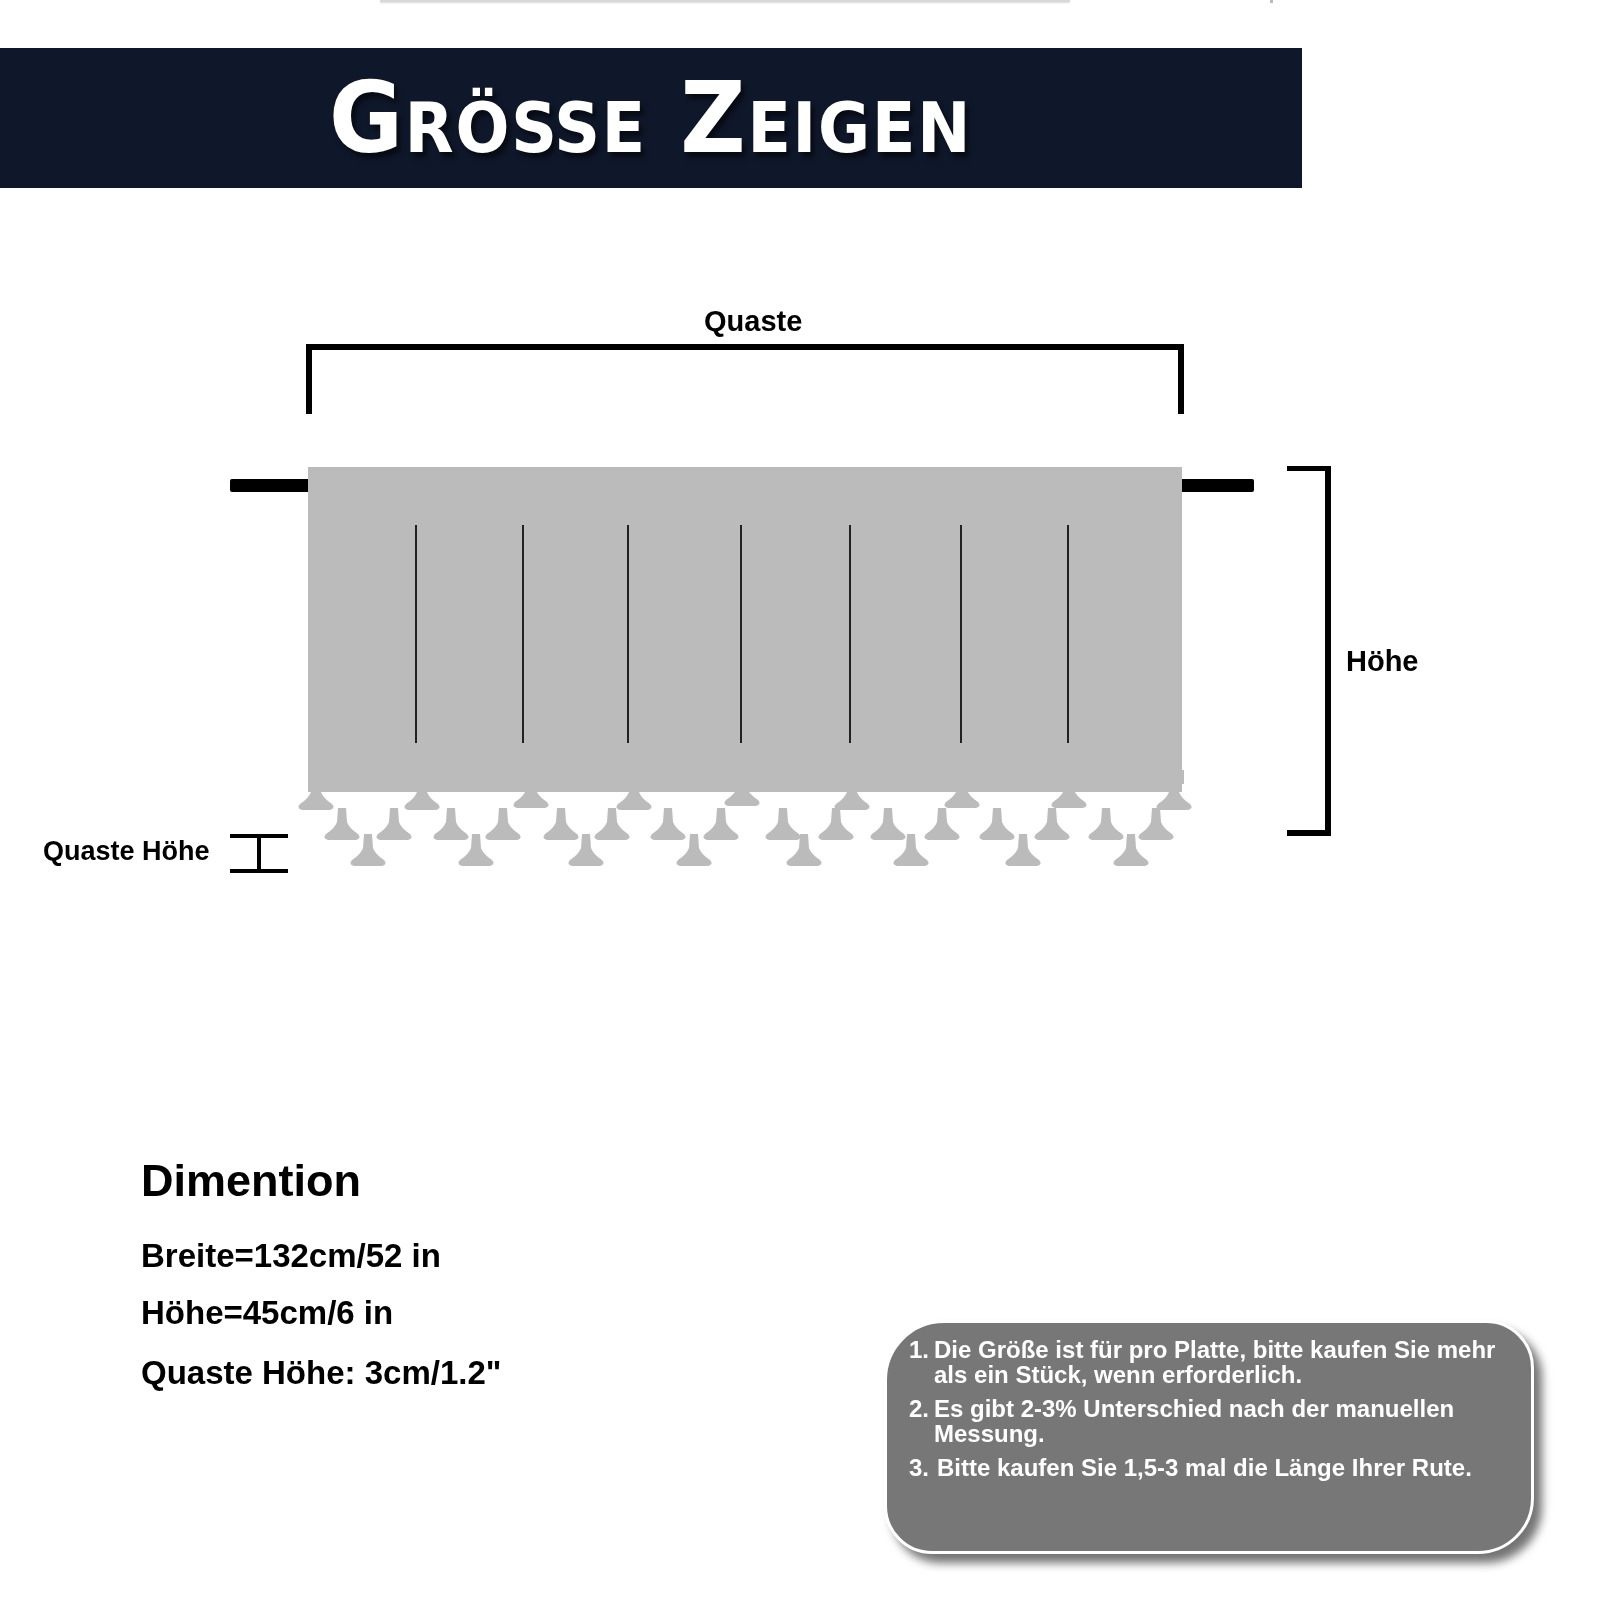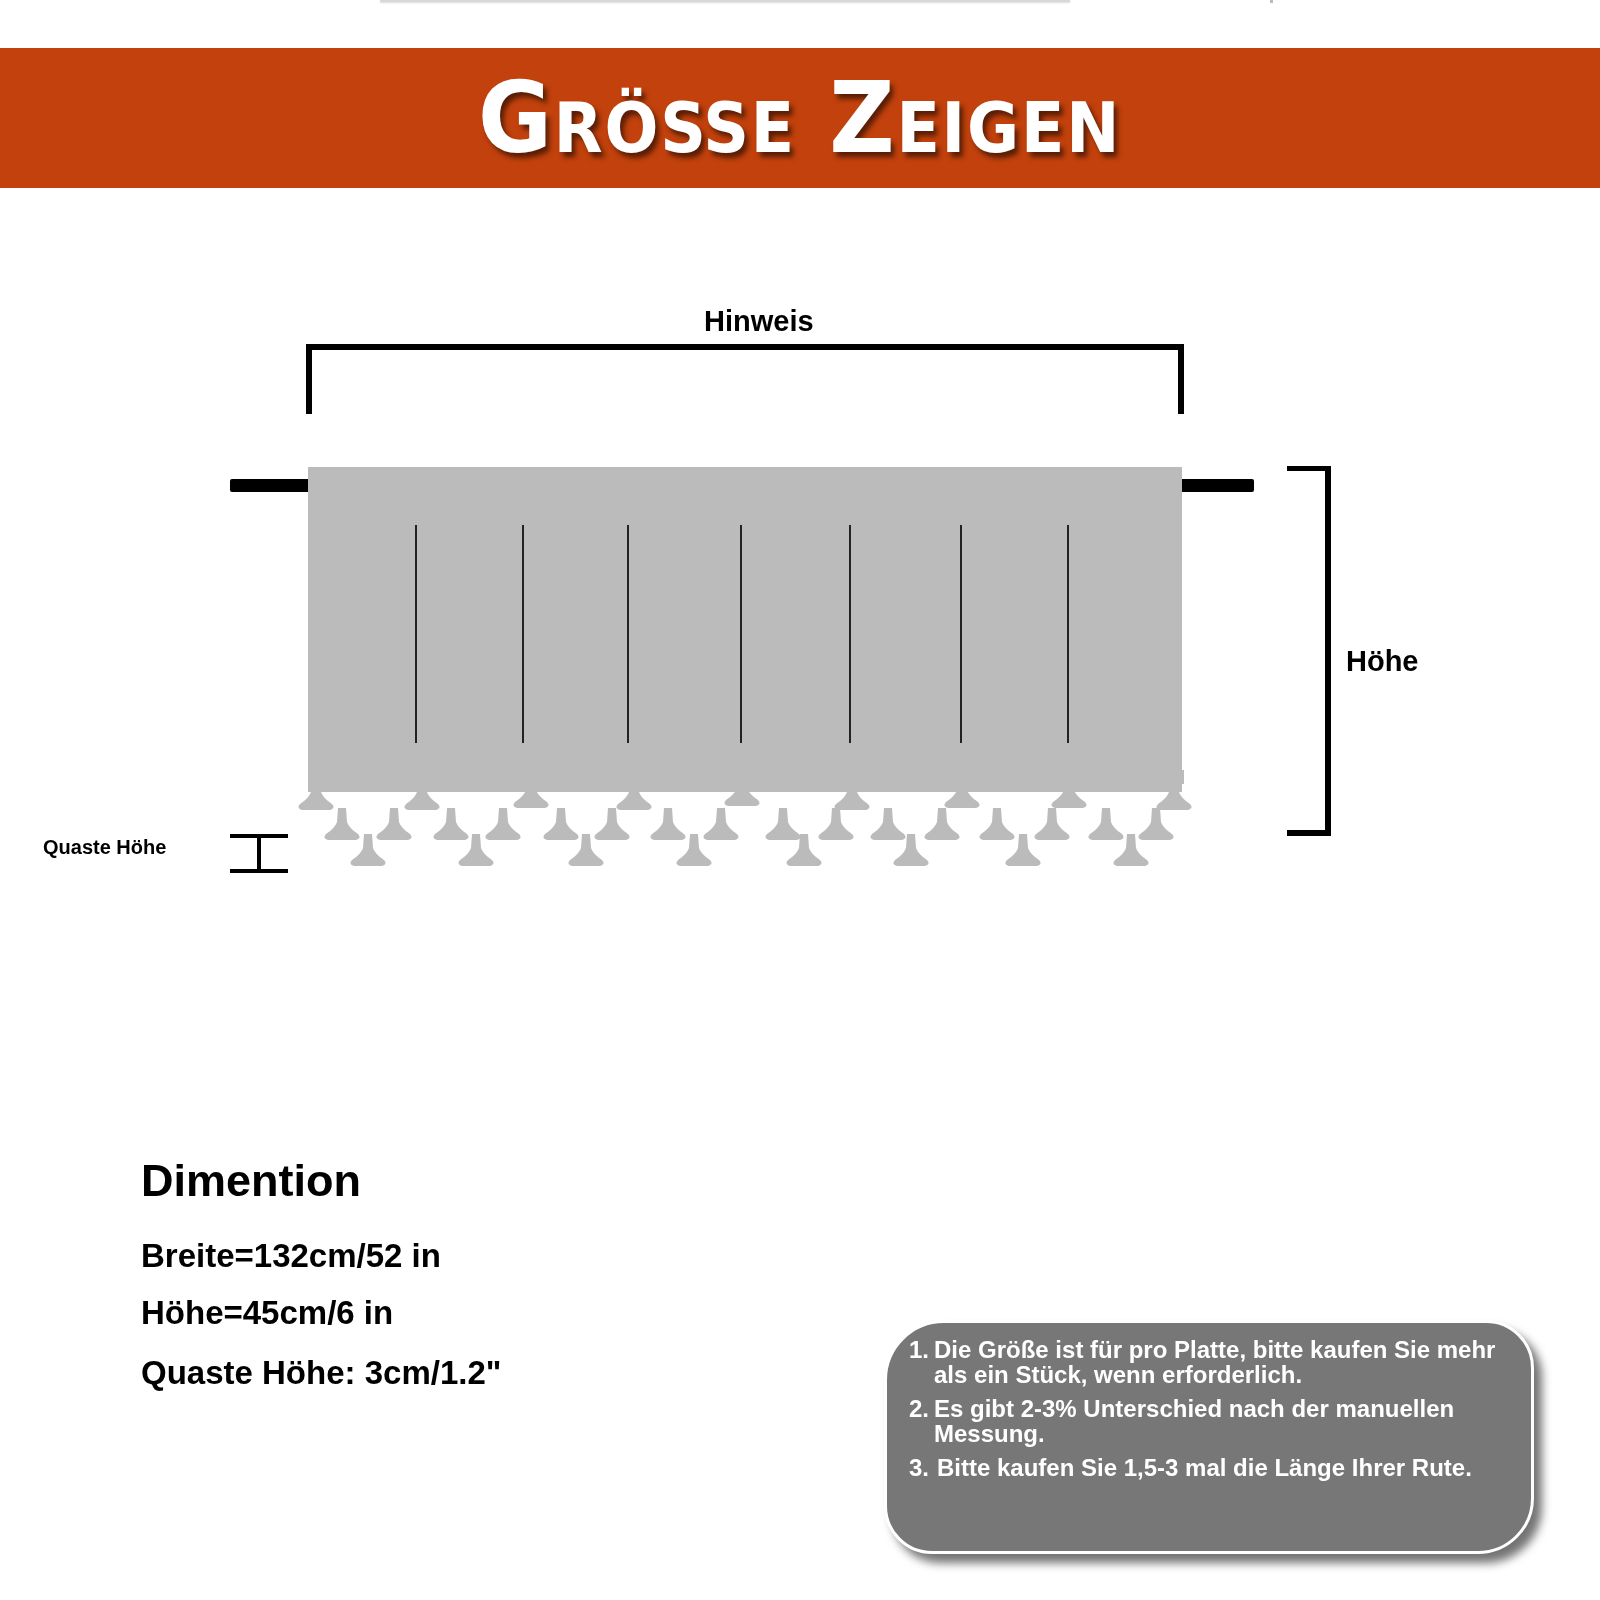--- a/index.html
+++ b/index.html
@@ -4,21 +4,21 @@
 <style>
   html, body { margin:0; padding:0; }
   body {
     width:1600px; height:1600px; position:relative; overflow:hidden;
     background:#ffffff; font-family:"Liberation Sans", "DejaVu Sans", sans-serif; color:#000;
   }
   .abs { position:absolute; }
   .top-strip { left:380px; top:0; width:690px; height:2px; background:#d8d8d8; box-shadow:0 1px 2px rgba(0,0,0,.15); }
   .top-mark { left:1270px; top:0; width:3px; height:3px; background:#bbb; }
   .header-band {
-    left:0; top:48px; width:1600px; height:140px; background:#c2410c;
+    left:0; top:48px; width:1302px; height:140px; background:#0f172a;
     display:flex; align-items:center; justify-content:center;
   }
   .title {
     color:#fff; font-weight:bold; font-size:98px; letter-spacing:2px;
     font-variant:small-caps; transform:scaleX(0.92);
     text-shadow:4px 5px 6px rgba(0,0,0,.55);
     font-family:"DejaVu Sans", sans-serif;
   }
   .label { font-weight:bold; font-size:29px; white-space:nowrap; }
   .bar { position:absolute; background:#000; }
@@ -48,21 +48,21 @@
 </head>
 <body>
 
 <div class="abs top-strip"></div>
 <div class="abs top-mark"></div>
 
 <div class="abs header-band">
   <div class="title">Größe Zeigen</div>
 </div>
 
-<div class="abs label" style="left:704px; top:305px;">Hinweis</div>
+<div class="abs label" style="left:704px; top:305px;">Quaste</div>
 <div>
   <div class="bar" style="left:306px; top:344px; width:878px; height:6px;"></div>
   <div class="bar" style="left:306px; top:344px; width:6px; height:70px;"></div>
   <div class="bar" style="left:1178px; top:344px; width:6px; height:70px;"></div>
 </div>
 
 <div class="rod" style="left:230px; width:80px;"></div>
 <div class="rod" style="left:1180px; width:74px;"></div>
 
 <div class="abs curtain-body"></div>
@@ -125,21 +125,21 @@
 </svg>
 
 <div>
   <div class="bar" style="left:1287px; top:466px; width:43px; height:5px;"></div>
   <div class="bar" style="left:1325px; top:466px; width:6px; height:370px;"></div>
   <div class="bar" style="left:1312px; top:830px; width:19px; height:0;"></div>
   <div class="bar" style="left:1287px; top:830px; width:44px; height:6px;"></div>
 </div>
 <div class="abs label" style="left:1346px; top:645px;">Höhe</div>
 
-<div class="abs label" style="left:43px; top:836px; font-size:20px;">Quaste Höhe</div>
+<div class="abs label" style="left:43px; top:836px; font-size:27px;">Quaste Höhe</div>
 <div>
   <div class="bar" style="left:230px; top:834px; width:58px; height:4px;"></div>
   <div class="bar" style="left:257px; top:834px; width:4px; height:36px;"></div>
   <div class="bar" style="left:230px; top:869px; width:58px; height:4px;"></div>
 </div>
 
 <div class="abs dim-title">Dimention</div>
 <div class="abs dim-line" style="top:1237px;">Breite=132cm/52 in</div>
 <div class="abs dim-line" style="top:1294px;">Höhe=45cm/6 in</div>
 <div class="abs dim-line" style="top:1354px;">Quaste Höhe: 3cm/1.2"</div>

